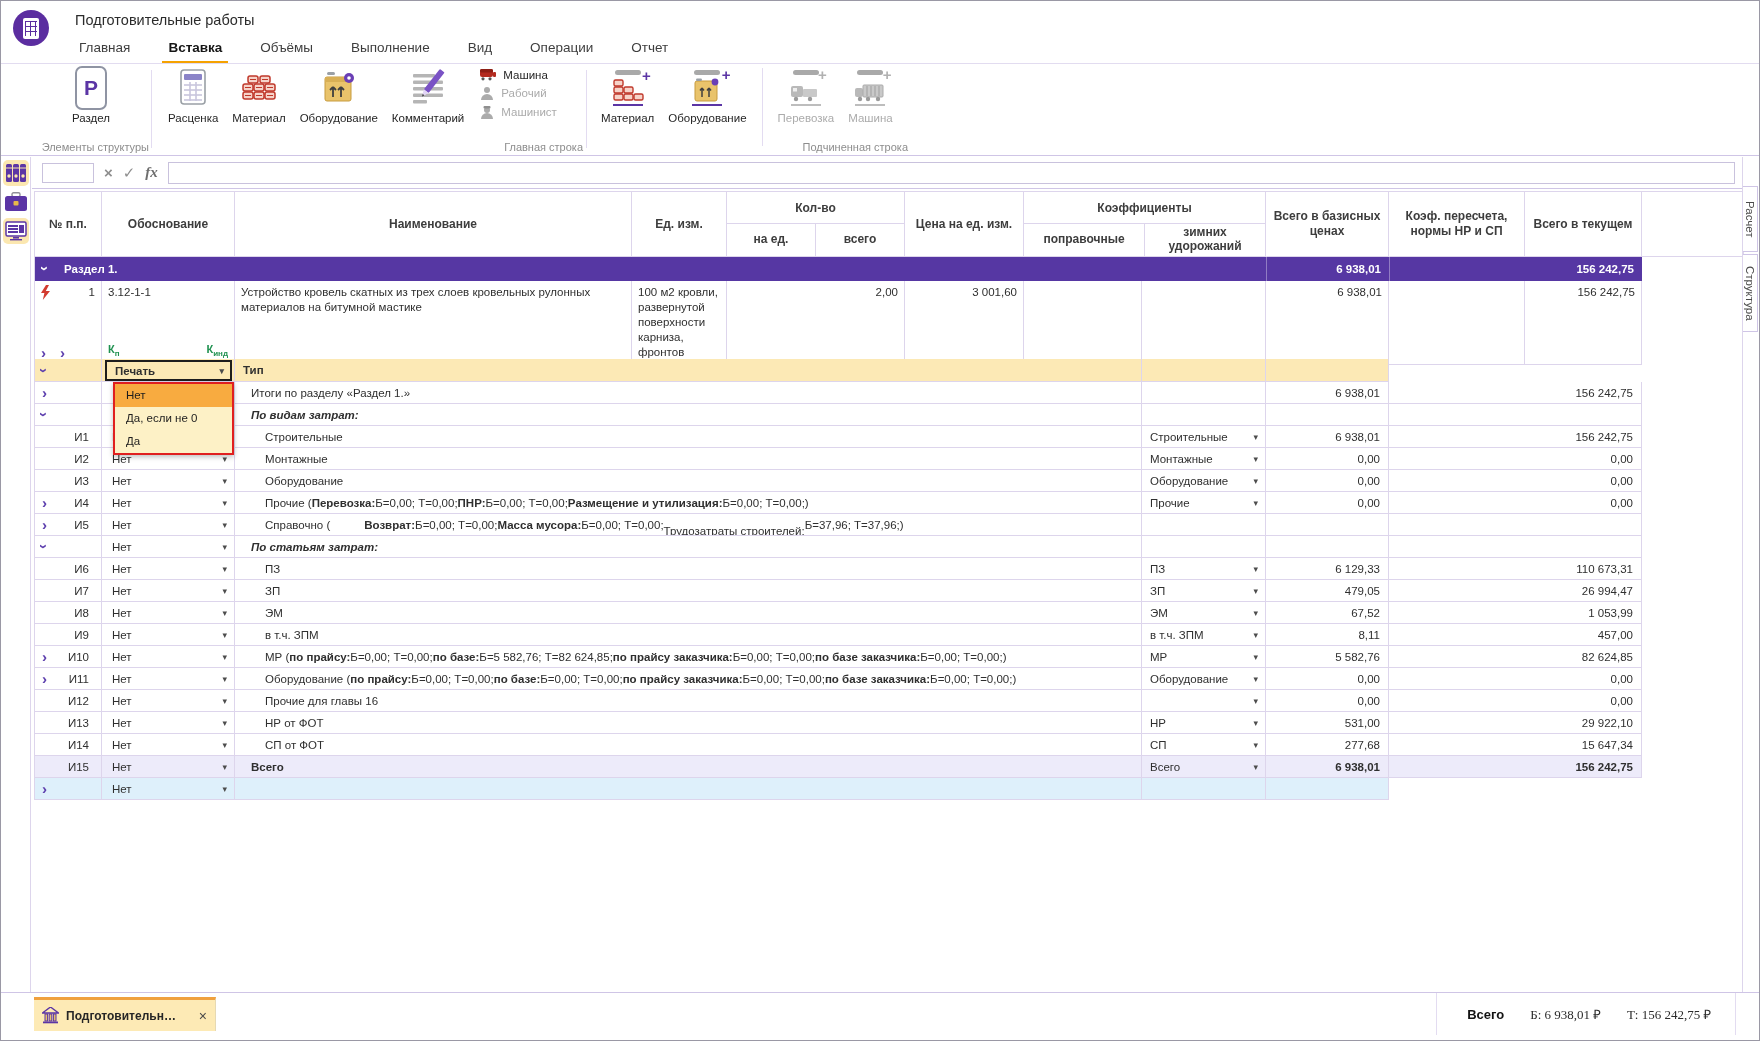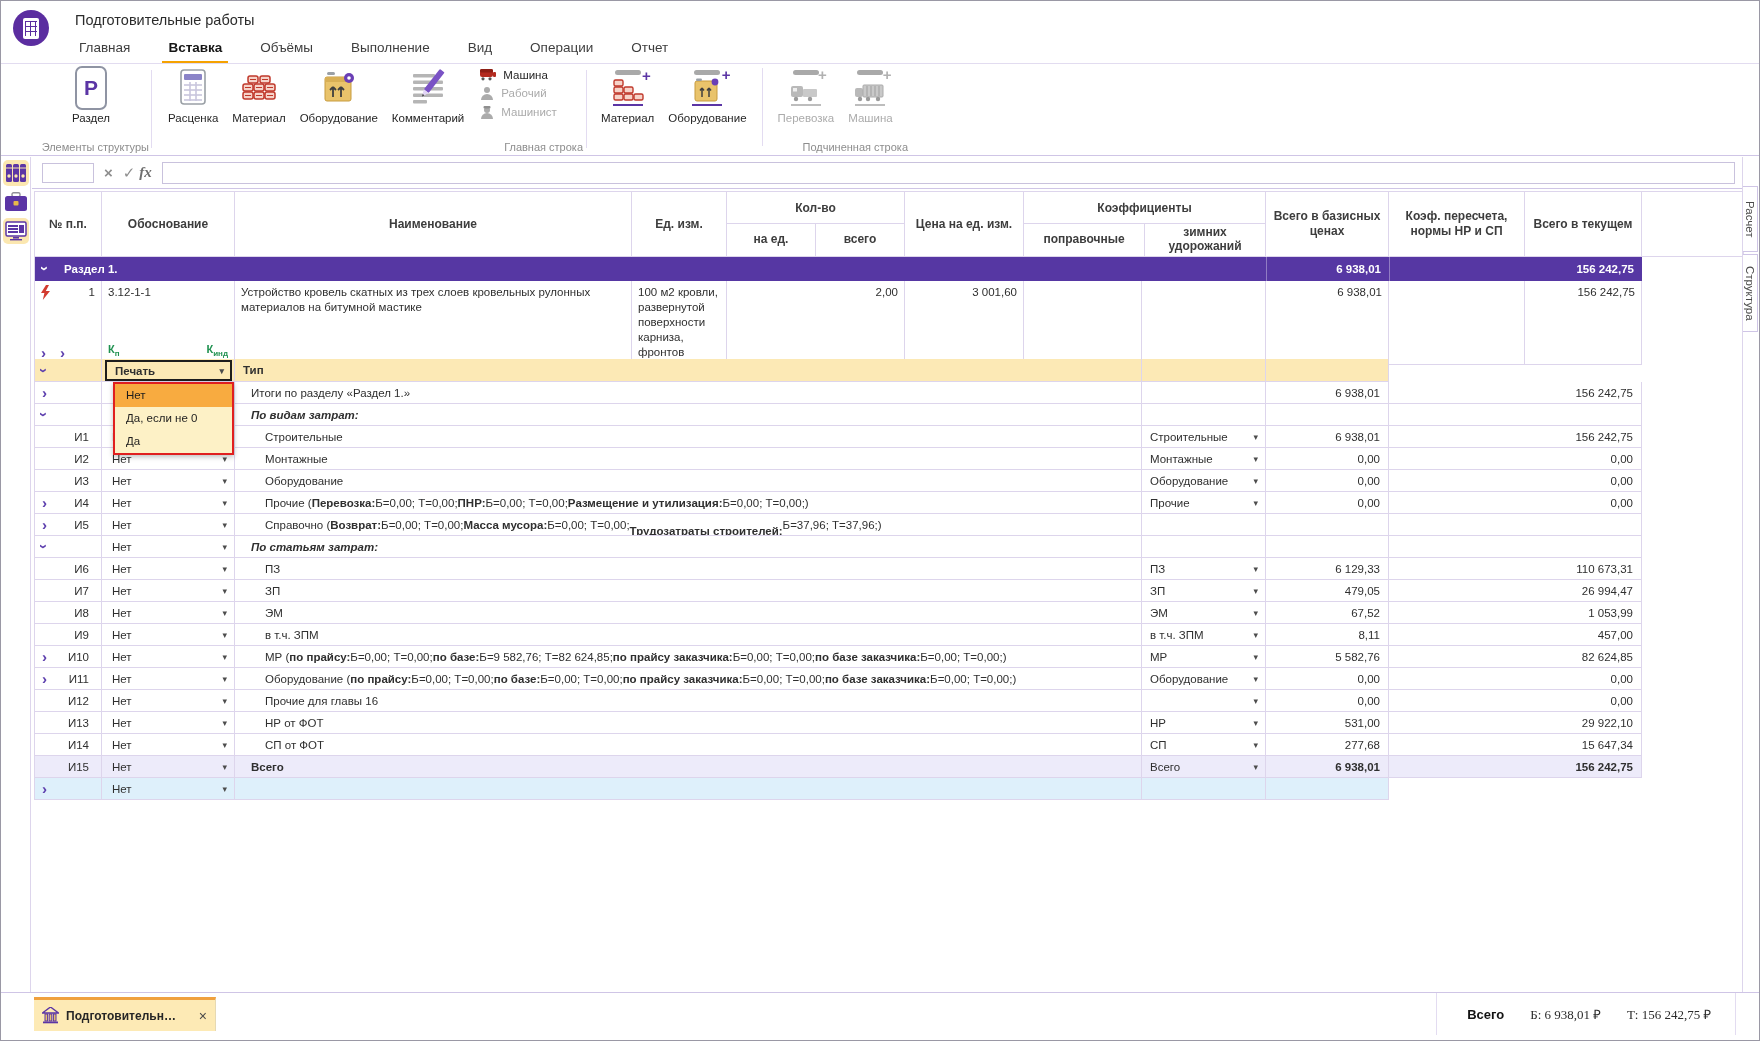--- a/index.html
+++ b/index.html
@@ -41,21 +41,21 @@
 
   
   .lsidebar { position:absolute; left:0; top:156px; width:30px; height:835px; background:#fff; border-right:1px solid #ddd5ec; }
   .sideicon { width:26px; height:26px; margin:3px auto 2px; border-radius:5px; display:flex; align-items:center; justify-content:center; }
   .sideicon.hl { background:#fbe7b0; }
 
   
   .fbar { position:absolute; left:31px; top:156px; width:1711px; height:32px; background:#fff; border-bottom:1px solid #cfc5e6; display:flex; align-items:center; }
   .cellbox { width:52px; height:20px; border:1px solid #c9c2dd; margin-left:10px; font-size:11px; padding:0 4px; }
   .fico { font-size:15px; color:#8e8e8e; margin-left:10px; font-weight:bold; }
-  .fx { font-size:15px; color:#6e6e6e; margin-left:4px; font-style:italic; font-weight:bold; font-family:"Liberation Serif",serif; }
+  .fx { font-size:15px; color:#6e6e6e; margin-left:10px; font-style:italic; font-weight:bold; font-family:"Liberation Serif",serif; }
   .fline { flex:1; height:22px; border:1px solid #c9c2dd; margin:0 8px 0 10px; font-size:11.5px; padding:0 6px; }
 
   
   .tablewrap { position:absolute; left:33px; top:190px; width:1709px; }
   .thead { display:grid; grid-template-columns:67px 133px 397px 95px 178px 119px 242px 123px 136px 117px 102px; height:65px; font-size:12px; font-weight:bold; color:#3d3d3d; border-top:1px solid #ddd5ec; border-left:1px solid #ddd5ec; }
   .th { border-right:1px solid #ddd5ec; border-bottom:1px solid #ddd5ec; display:flex; align-items:center; justify-content:center; text-align:center; padding:2px 4px; line-height:1.2; }
   .thgroup { display:flex; flex-direction:column; border-right:1px solid #ddd5ec; border-bottom:1px solid #ddd5ec; }
   .thgroup .gtop { height:32px; display:flex; align-items:center; justify-content:center; border-bottom:1px solid #ddd5ec; }
   .thgroup .gbot { flex:1; display:flex; }
   .thgroup .gcell { flex:1; display:flex; align-items:center; justify-content:center; text-align:center; line-height:1.15; padding:2px 3px; }
@@ -595,25 +595,25 @@
           <div class="c cnum">
             <span class="chev">›</span>
             <span>И5</span>
           </div>
           <div class="c cprint">
             <span>Нет</span>
             <span class="arr">▾</span>
           </div>
           <div class="c cname leaf">
             <span>Справочно (</span>
-            <span style="font-weight: bold;">Возврат:</span>
+            <span style="font-weight: bold; padding-left: 34px;">Возврат:</span>
             <span> Б=0,00; Т=0,00; </span>
             <span style="font-weight: bold;">Масса мусора:</span>
             <span> Б=0,00; Т=0,00; </span>
-            <span style="font-weight: bold; margin-top: 12px;">Трудозатраты строителей:</span>
+            <span style="font-weight: normal; margin-top: 12px;">Трудозатраты строителей:</span>
             <span> Б=37,96; Т=37,96;)</span>
           </div>
           <div class="c ctype"></div>
           <div class="c cval"></div>
           <div class="c cval"></div>
         </div>
         <div class="trow cols-tot">
           <div class="c cnum">
             <span class="chev down">›</span>
             <span></span>
@@ -698,21 +698,21 @@
           </div>
           <div class="c cprint">
             <span>Нет</span>
             <span class="arr">▾</span>
           </div>
           <div class="c cname leaf">
             <span>МР (</span>
             <span style="font-weight: bold;">по прайсу:</span>
             <span> Б=0,00; Т=0,00; </span>
             <span style="font-weight: bold;">по базе:</span>
-            <span> Б=9 582,76; Т=82 624,85; </span>
+            <span> Б=5 582,76; Т=82 624,85; </span>
             <span style="font-weight: bold;">по прайсу заказчика:</span>
             <span> Б=0,00; Т=0,00; </span>
             <span style="font-weight: bold;">по базе заказчика:</span>
             <span> Б=0,00; Т=0,00;)</span>
           </div>
           <div class="c ctype">
             <span>МР</span>
             <span class="arr">▾</span>
           </div>
           <div class="c cval">5 582,76</div>

